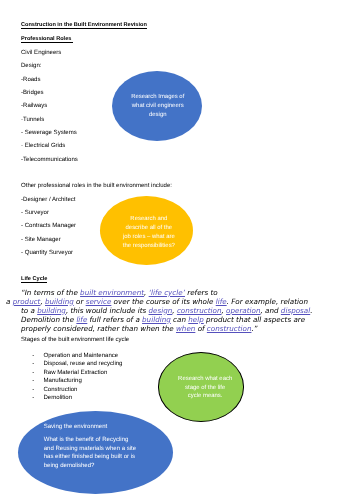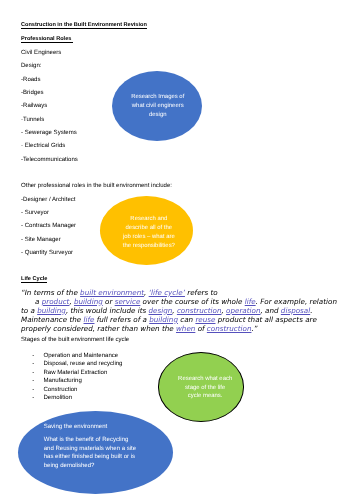--- a/index.html
+++ b/index.html
@@ -39,23 +39,23 @@
 <div class="tx" style="left:21px;top:143.2px;">· Electrical Grids</div>
 <div class="tx" style="left:21px;top:156.6px;">-Telecommunications</div>
 <div class="tx" style="left:21px;top:183.3px;">Other professional roles in the built environment include:</div>
 <div class="tx" style="left:21px;top:196.7px;">-Designer / Architect</div>
 <div class="tx" style="left:21px;top:210px;">- Surveyor</div>
 <div class="tx" style="left:21px;top:223.4px;">- Contracts Manager</div>
 <div class="tx" style="left:21px;top:236.7px;">- Site Manager</div>
 <div class="tx" style="left:21px;top:250.1px;">- Quantity Surveyor</div>
 <div class="tx bold" style="left:21px;top:276.6px;"><u>Life Cycle</u></div>
 <div class="quote" style="left:21px;top:288.6px;"><span class="pln">“In terms of the </span><span class="lnk">built environment</span><span class="pln">, </span><span class="lnk">‘life cycle’</span><span class="pln"> refers to</span></div>
-<div class="quote" style="left:35px;top:297.6px;"><span class="pln">a </span><span class="lnk">product</span><span class="pln">, </span><span class="lnk">building</span><span class="pln"> or </span><span class="lnk">service</span><span class="pln"> over the course of its whole </span><span class="lnk">life</span><span class="pln">. For example, relation</span></div>
+<div class="quote" style="left:6px;top:297.6px;"><span class="pln">a </span><span class="lnk">product</span><span class="pln">, </span><span class="lnk">building</span><span class="pln"> or </span><span class="lnk">service</span><span class="pln"> over the course of its whole </span><span class="lnk">life</span><span class="pln">. For example, relation</span></div>
 <div class="quote" style="left:21px;top:306.6px;"><span class="pln">to a </span><span class="lnk">building</span><span class="pln">, this would include its </span><span class="lnk">design</span><span class="pln">, </span><span class="lnk">construction</span><span class="pln">, </span><span class="lnk">operation</span><span class="pln">, and </span><span class="lnk">disposal</span><span class="pln">.</span></div>
-<div class="quote" style="left:21px;top:315.6px;"><span class="pln">Maintenance the </span><span class="lnk">life</span><span class="pln"> full refers of a </span><span class="lnk">building</span><span class="pln"> can </span><span class="lnk">reuse</span><span class="pln"> product that all aspects are</span></div>
+<div class="quote" style="left:21px;top:315.6px;"><span class="pln">Demolition the </span><span class="lnk">life</span><span class="pln"> full refers of a </span><span class="lnk">building</span><span class="pln"> can </span><span class="lnk">help</span><span class="pln"> product that all aspects are</span></div>
 <div class="quote" style="left:21px;top:324.6px;"><span class="pln">properly considered, rather than when the </span><span class="lnk">when</span><span class="pln"> of </span><span class="lnk">construction</span><span class="pln">.”</span></div>
 <div class="tx" style="left:21px;top:337.3px;">Stages of the built environment life cycle</div>
 <div class="tx" style="left:32.3px;top:353px;">-</div>
 <div class="tx" style="left:43.5px;top:353px;">Operation and Maintenance</div>
 <div class="tx" style="left:32.3px;top:361.4px;">-</div>
 <div class="tx" style="left:43.5px;top:361.4px;">Disposal, reuse and recycling</div>
 <div class="tx" style="left:32.3px;top:369.8px;">-</div>
 <div class="tx" style="left:43.5px;top:369.8px;">Raw Material Extraction</div>
 <div class="tx" style="left:32.3px;top:378.2px;">-</div>
 <div class="tx" style="left:43.5px;top:378.2px;">Manufacturing</div>

